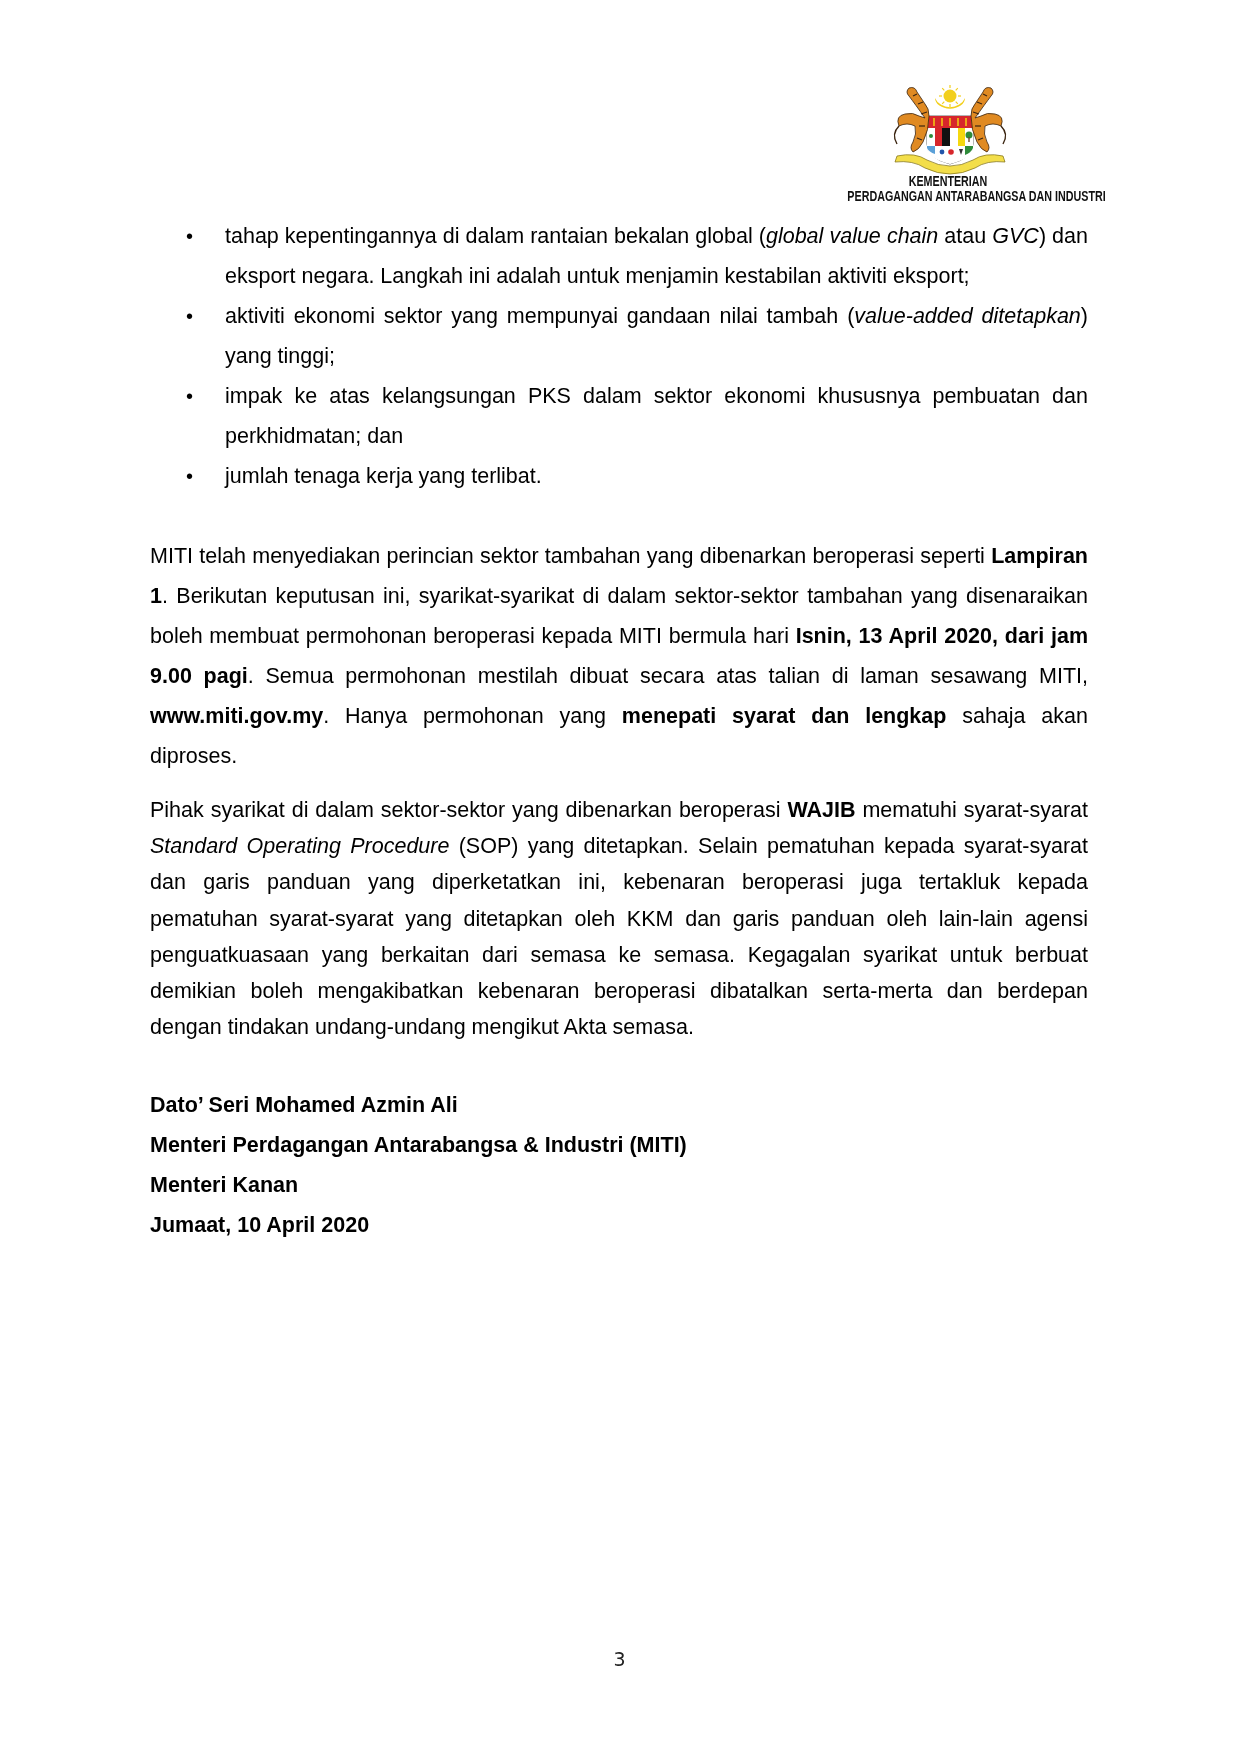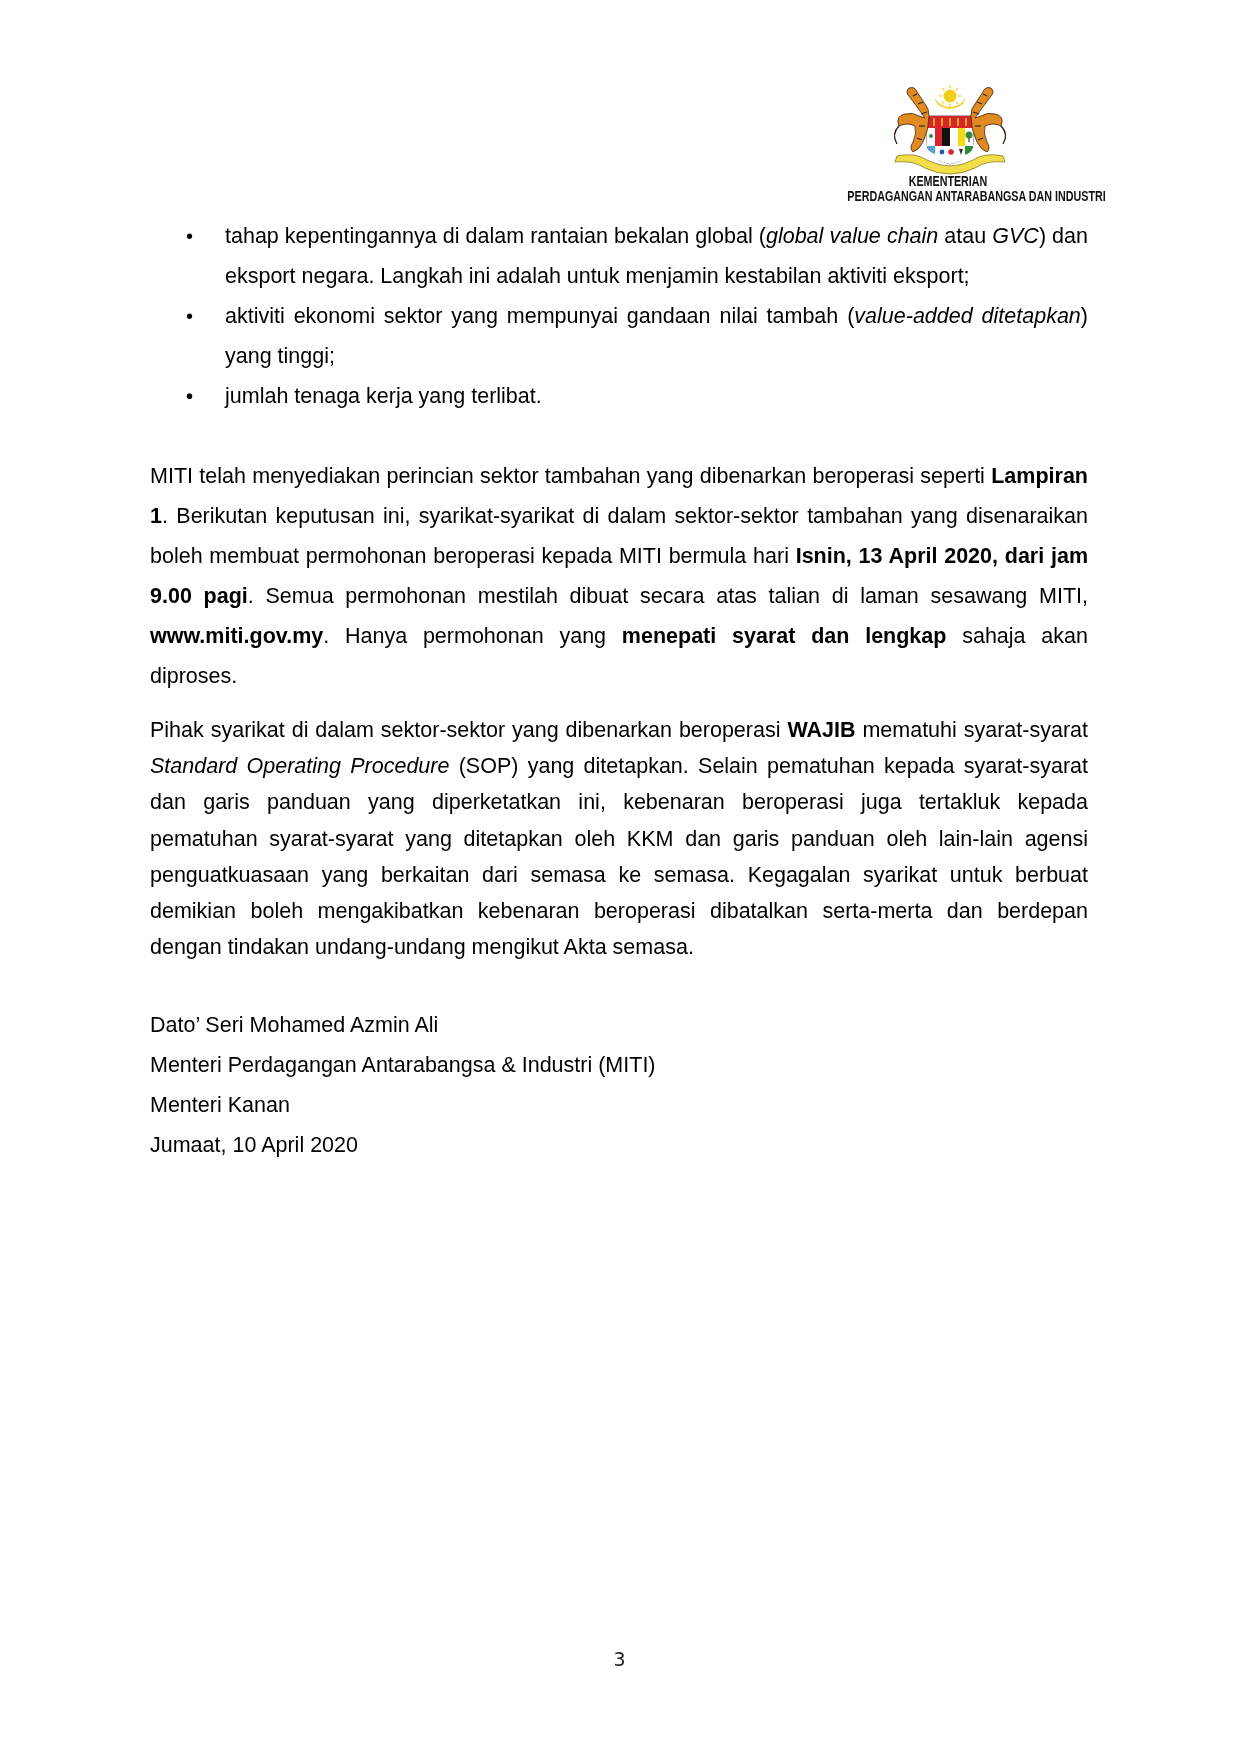--- a/index.html
+++ b/index.html
@@ -84,21 +84,21 @@
     }
     .para {
       margin: 0;
       text-align: justify;
       line-height: 40px;
     }
     .para.p1 { margin-top: 40px; }
     .para.p2 { margin-top: 16px; line-height: 36.2px; }
     .signature {
       margin-top: 40px;
-      font-weight: normal;
+      font-weight: bold;
       line-height: 40px;
     }
     .signature div { margin: 0; }
     .page-number {
       position: absolute;
       left: 0;
       width: 1239px;
       top: 1648px;
       text-align: center;
       font-family: "DejaVu Sans", sans-serif;
@@ -191,20 +191,21 @@
       <li>
         <span class="dot">•</span>
         <span>tahap kepentingannya di dalam rantaian bekalan global (</span><i>global value chain</i><span> atau </span><i>GVC</i><span>) dan eksport negara. Langkah ini adalah untuk menjamin kestabilan aktiviti eksport;</span>
       </li>
       <li>
         <span class="dot">•</span>
         <span>aktiviti ekonomi sektor yang mempunyai gandaan nilai tambah (</span><i>value-added ditetapkan</i><span>) yang tinggi;</span>
       </li>
       <li>
         <span class="dot">•</span>
+        <span>impak ke atas kelangsungan PKS dalam sektor ekonomi khususnya pembuatan dan perkhidmatan; dan</span>
       </li>
       <li>
         <span class="dot">•</span>
         <span>jumlah tenaga kerja yang terlibat.</span>
       </li>
     </ul>
 
     <p class="para p1"><span>MITI telah menyediakan perincian sektor tambahan yang dibenarkan beroperasi seperti </span><b>Lampiran 1</b><span>. Berikutan keputusan ini, syarikat-syarikat di dalam sektor-sektor tambahan yang disenaraikan boleh membuat permohonan beroperasi kepada MITI bermula hari </span><b>Isnin, 13 April 2020, dari jam 9.00 pagi</b><span>.  Semua permohonan mestilah dibuat secara atas talian di laman sesawang MITI, </span><b>www.miti.gov.my</b><span>.  Hanya permohonan yang </span><b>menepati syarat dan lengkap</b><span> sahaja akan diproses.</span></p>
 
     <p class="para p2"><span>Pihak syarikat di dalam sektor-sektor yang dibenarkan beroperasi </span><b>WAJIB</b><span> mematuhi syarat-syarat </span><i>Standard Operating Procedure</i><span> (SOP) yang ditetapkan. Selain pematuhan kepada syarat-syarat dan garis panduan yang diperketatkan ini, kebenaran beroperasi juga tertakluk kepada pematuhan syarat-syarat yang ditetapkan oleh KKM dan garis panduan oleh lain-lain agensi penguatkuasaan yang berkaitan dari semasa ke semasa. Kegagalan syarikat untuk berbuat demikian boleh mengakibatkan kebenaran beroperasi dibatalkan serta-merta dan berdepan dengan tindakan undang-undang mengikut Akta semasa.</span></p>

